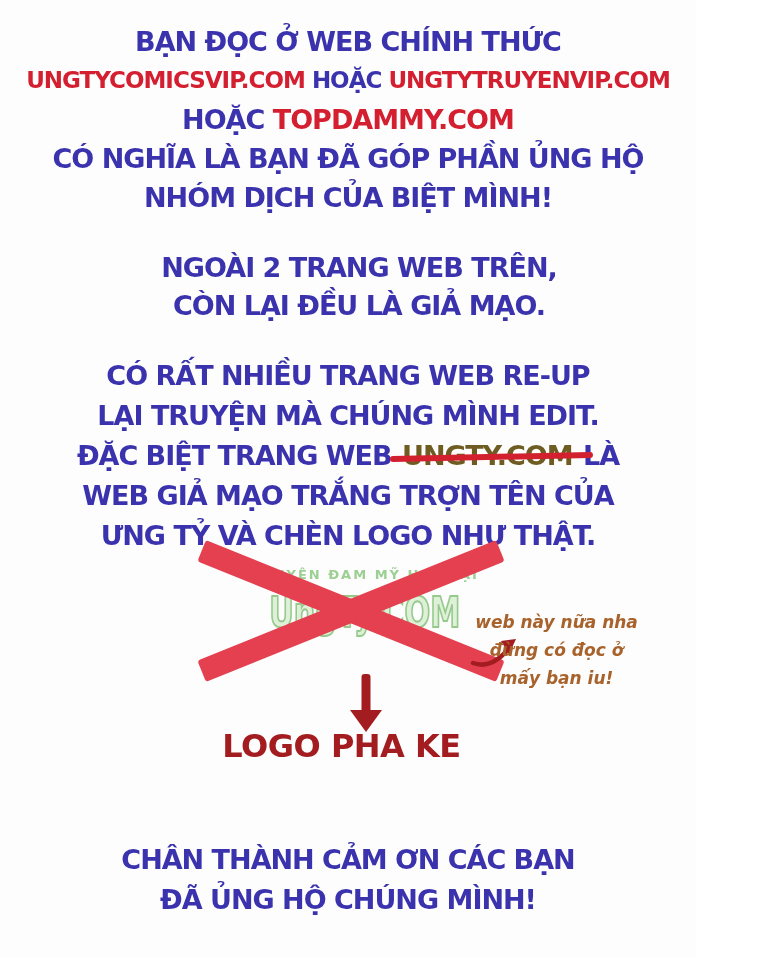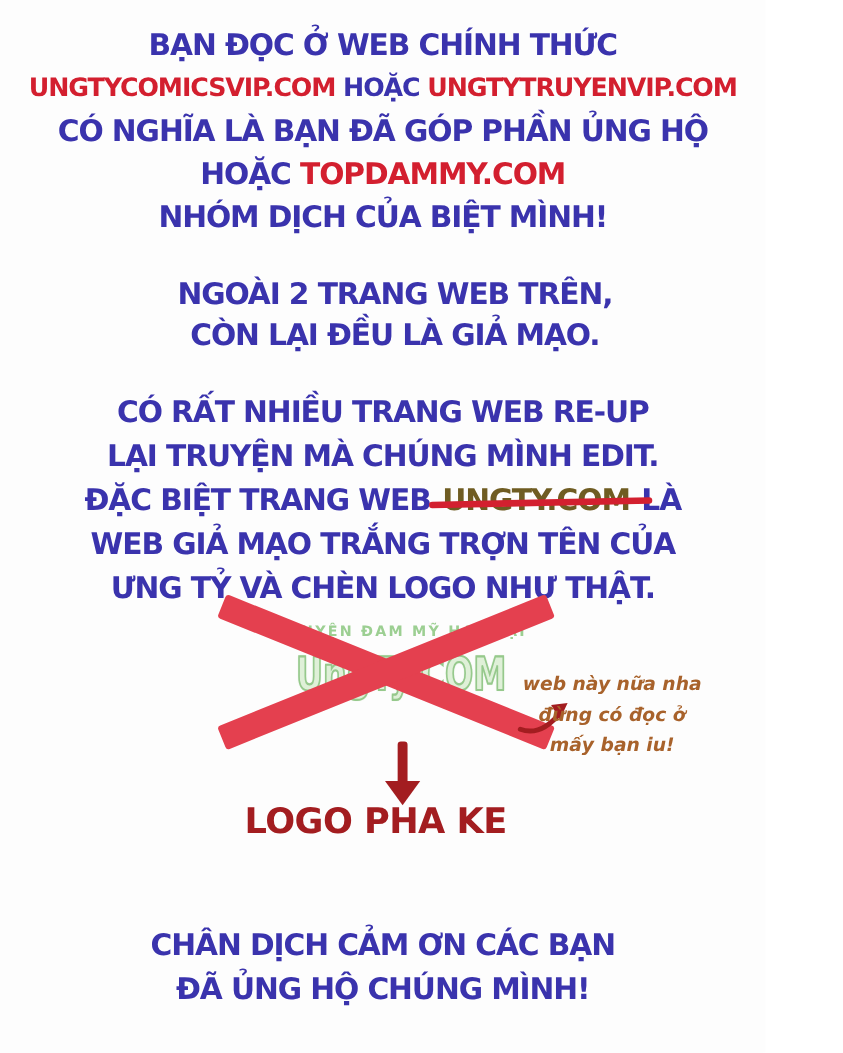--- a/index.html
+++ b/index.html
@@ -82,22 +82,22 @@
   }
 </style>
 </head>
 <body>
 
 <div class="page">
 
   <div class="block top-block">
     <div class="line blue fs27">BẠN ĐỌC Ở WEB CHÍNH THỨC</div>
     <div class="line fs23"><span class="red">UNGTYCOMICSVIP.COM</span> <span class="blue">HOẶC</span> <span class="red">UNGTYTRUYENVIP.COM</span></div>
+    <div class="line fs27"><span class="blue">HOẶC</span> <span class="red">TOPDAMMY.COM</span></div>
     <div class="line blue fs27">CÓ NGHĨA LÀ BẠN ĐÃ GÓP PHẦN ỦNG HỘ</div>
-    <div class="line fs27"><span class="blue">HOẶC</span> <span class="red">TOPDAMMY.COM</span></div>
     <div class="line blue fs27">NHÓM DỊCH CỦA BIỆT MÌNH!</div>
   </div>
 
   <div class="block mid1-block">
     <div class="line blue fs27">NGOÀI 2 TRANG WEB TRÊN,</div>
     <div class="line blue fs27">CÒN LẠI ĐỀU LÀ GIẢ MẠO.</div>
   </div>
 
   <div class="block mid2-block">
     <div class="line blue fs27">CÓ RẤT NHIỀU TRANG WEB RE-UP</div>
@@ -129,17 +129,17 @@
   </div>
 
   <svg class="down-arrow" width="40" height="62" viewBox="0 0 40 62">
     <rect x="15.5" y="2" width="9" height="40" rx="3" fill="#a31d20"></rect>
     <path d="M4,38 L36,38 L20,60 Z" fill="#a31d20"></path>
   </svg>
 
   <div class="phake darkred">LOGO PHA KE</div>
 
   <div class="block bottom-block">
-    <div class="line blue fs27">CHÂN DỊCH CẢM ƠN CÁC BẠN</div>
+    <div class="line blue fs27">CHÂN THÀNH CẢM ƠN CÁC BẠN</div>
     <div class="line blue fs27">ĐÃ ỦNG HỘ CHÚNG MÌNH!</div>
   </div>
 
 </div>
 
 </body></html>

